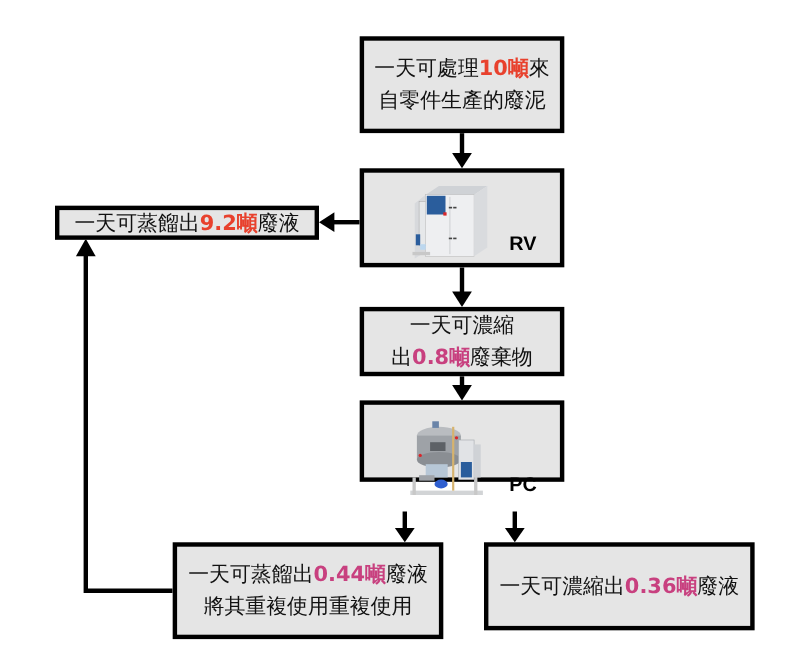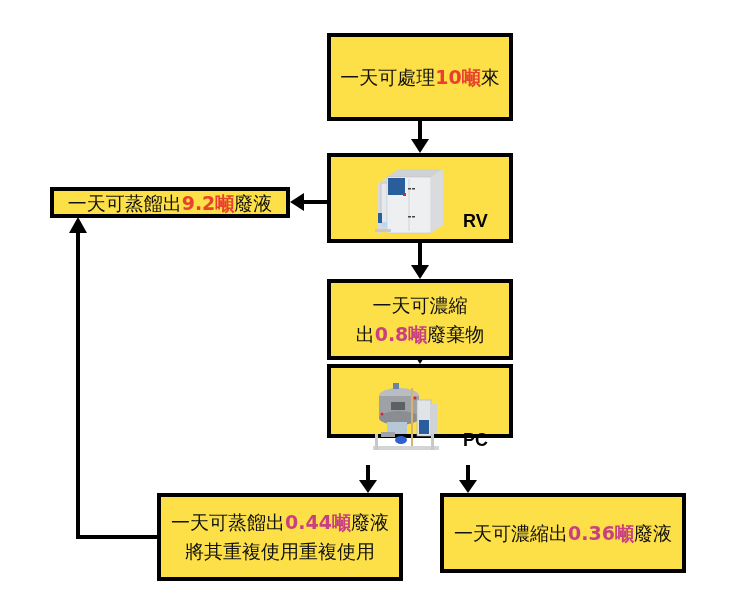--- a/index.html
+++ b/index.html
@@ -1,18 +1,18 @@
 <!DOCTYPE html>
 <html><head>
 <meta charset="utf-8">
 <style>
   html, body { margin: 0; padding: 0; background: #ffffff; }
   body { width: 730px; height: 608px; position: relative; overflow: hidden;
          font-family: "DejaVu Sans", "Liberation Sans", sans-serif; color: #111; }
-  .box { position: absolute; box-sizing: border-box; border: 4px solid #000; background: #fde047;
+  .box { position: absolute; box-sizing: border-box; border: 4px solid #000; background: #e5e5e5;
          display: flex; flex-direction: column; align-items: center; justify-content: center;
          font-size: 19px; line-height: 29px; font-weight: 500; text-align: center; }
   .line { white-space: nowrap; }
   .hl-red { color: #e8412d; font-weight: bold; }
   .hl-pink { color: #c8407f; font-weight: bold; }
   .ul { text-underline-offset: 4px; text-decoration-thickness: 2px; }
   .machine-label { position: absolute; font-family: "Liberation Sans", sans-serif;
                    font-weight: bold; font-size: 18px; color: #000; }
   svg.connectors { position: absolute; left: 0; top: 0; }
 </style>
@@ -43,20 +43,21 @@
   <polygon points="459,480 477,480 468,493" fill="#000"></polygon>
 
   <polyline points="157,537 78,537 78,232" fill="none" stroke="#000" stroke-width="4"></polyline>
   <polygon points="69,233 87,233 78,217" fill="#000"></polygon>
 </svg>
 
 <div class="box" style="left:327px; top:33px; width:186px; height:88px;">
   <div class="line">
     <span>一天可處理</span><span class="hl-red" style="color: rgb(232, 65, 45);">10噸</span><span>來</span>
   </div>
+  <div class="line">自零件生產的廢泥</div>
 </div>
 
 <div class="box" style="left:327px; top:153px; width:186px; height:90px;">
   <svg width="80" height="76" viewBox="0 0 80 76" style="position:absolute; left:36px; top:6px;">
     <polygon points="10,22 20,14 20,66 10,72" fill="#d7d9dc"></polygon>
     <rect x="14" y="20" width="7" height="40" fill="#e6e8ea" stroke="#aaa" stroke-width="0.5"></rect>
     <polygon points="20,14 32,6 76,6 64,14" fill="#cfd2d6"></polygon>
     <rect x="20" y="14" width="44" height="56" fill="#eeeff1" stroke="#bbb" stroke-width="0.5"></rect>
     <polygon points="64,14 76,6 76,62 64,70" fill="#d9dbde"></polygon>
     <rect x="21" y="15" width="17" height="17" fill="#2a5d9c"></rect>
@@ -72,21 +73,21 @@
   </svg>
   <span class="machine-label" style="left:132px; top:50px;">RV</span>
 </div>
 
 <div class="box" style="left:50px; top:187px; width:240px; height:31px; line-height:22px;">
   <div class="line">
     <span>一天可蒸餾出</span><span class="hl-red" style="color: rgb(232, 65, 45);">9.2噸</span><span>廢液</span>
   </div>
 </div>
 
-<div class="box" style="left:327px; top:279px; width:186px; height:81px;">
+<div class="box" style="left:327px; top:279px; width:186px; height:63px;">
   <div class="line">一天可濃縮</div>
   <div class="line">
     <span>出</span><span class="hl-pink" style="color: rgb(200, 64, 127);">0.8噸</span><span>廢棄物</span>
   </div>
 </div>
 
 <div class="box" style="left:327px; top:364px; width:186px; height:74px;">
   <svg width="80" height="84" viewBox="0 0 80 84" style="position:absolute; left:38px; top:10px;">
     <rect x="4" y="68" width="66" height="4" fill="#d2d4d6"></rect>
     <rect x="6" y="56" width="3" height="16" fill="#c8c8c8"></rect>

